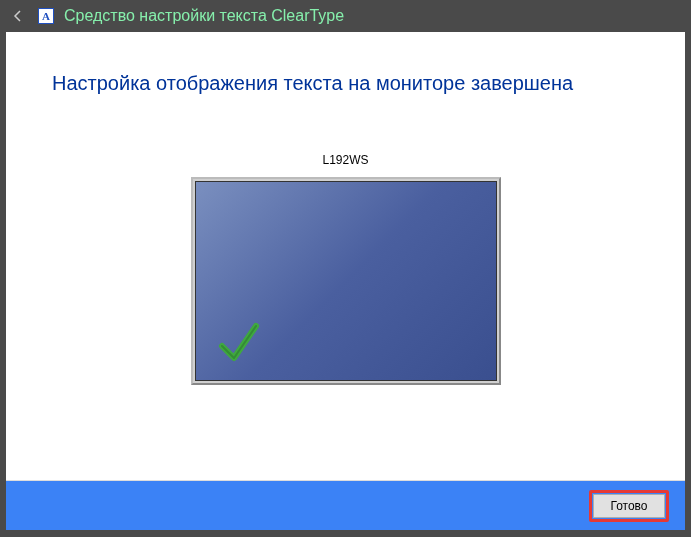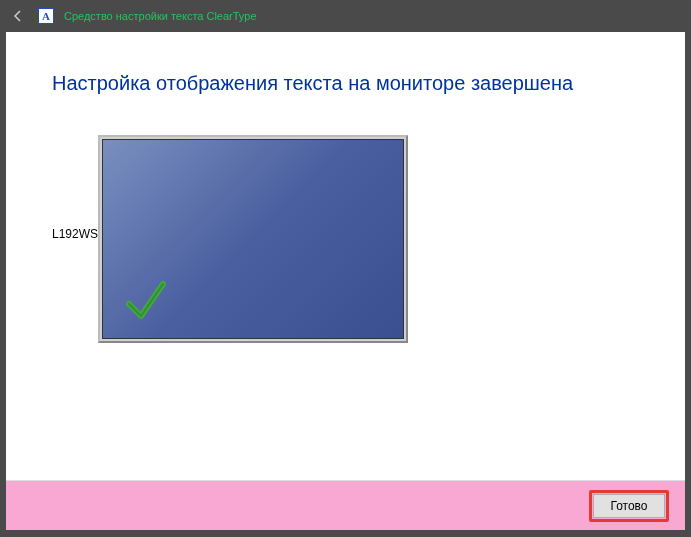--- a/index.html
+++ b/index.html
@@ -35,45 +35,45 @@
       background: #fff;
       display: flex;
       align-items: center;
       justify-content: center;
       font-size: 11px;
       font-weight: bold;
       color: #2050c0;
       font-family: "Times New Roman", serif;
     }
     .titlebar-text {
-      color: #22c55e;
-      font-size: 11px;
+      color: #86efac;
+      font-size: 16px;
     }
     .client {
       background: #fff;
       margin: 0 6px 6px 6px;
       height: 498px;
       position: relative;
       display: flex;
       flex-direction: column;
     }
     .content {
       flex: 1;
       padding: 40px 46px 4px 46px;
     }
     .heading {
       color: #003399;
       font-size: 20px;
       font-weight: 400;
       margin: 0;
     }
     .monitor-block {
-      margin-top: 40px;
+      margin-top: 58px;
       display: flex;
-      flex-direction: row;
+      flex-direction: column;
       align-items: center;
     }
     .monitor-label {
       font-size: 12px;
       color: #000;
       margin-bottom: 10px;
     }
     .monitor-frame {
       width: 310px;
       height: 208px;
@@ -94,21 +94,21 @@
     .checkmark {
       position: absolute;
       left: 18px;
       bottom: 12px;
       width: 50px;
       height: 50px;
     }
     .footer {
       border-top: 1px solid #ddd;
       height: 50px;
-      background: #f9a8d4;
+      background: #3b82f6;
       display: flex;
       justify-content: flex-end;
       align-items: center;
       padding: 0 16px;
       gap: 8px;
     }
     .footer button {
       height: 24px;
       min-width: 72px;
       font-size: 12px;

